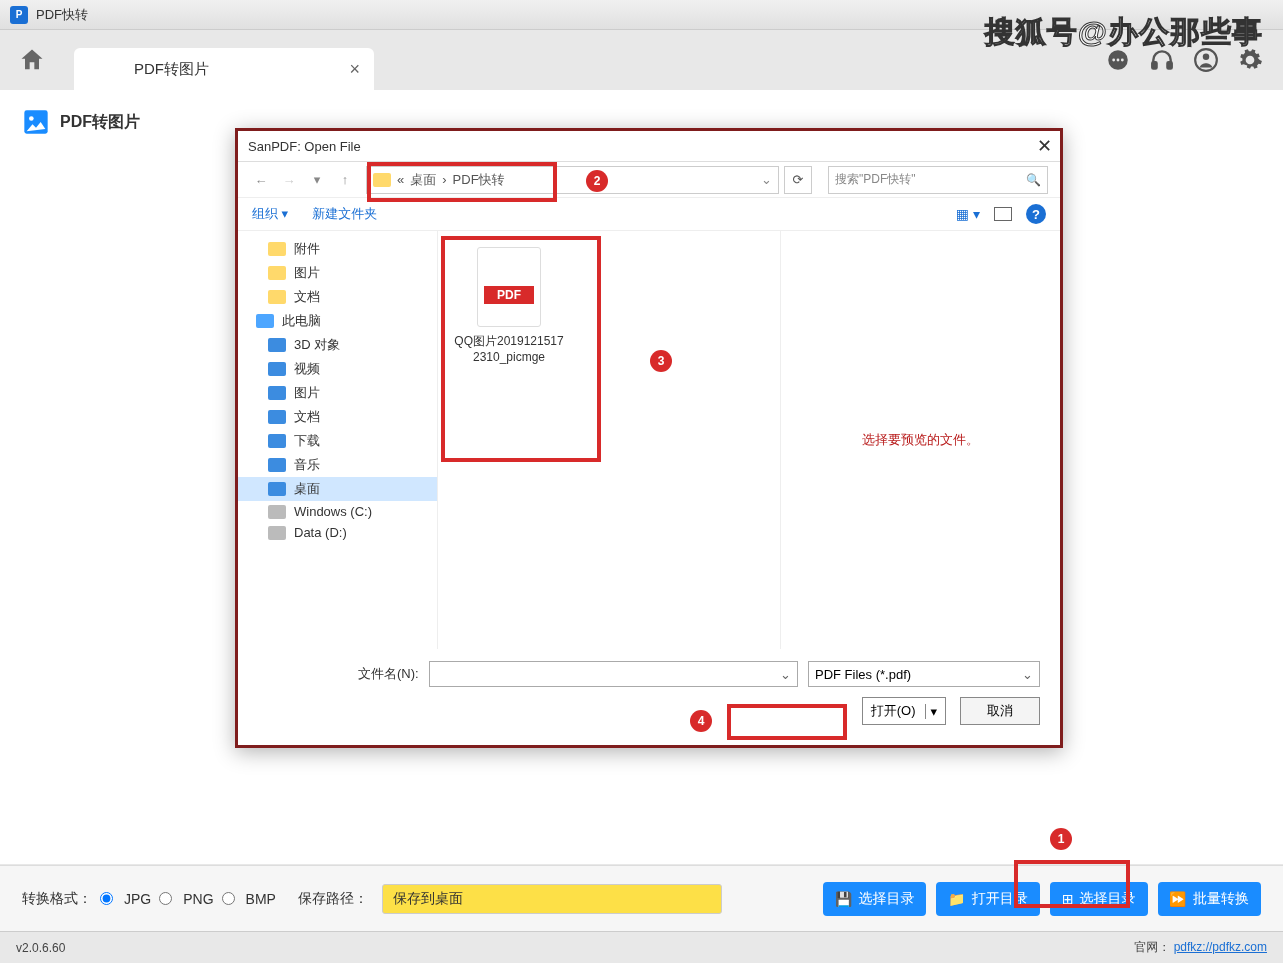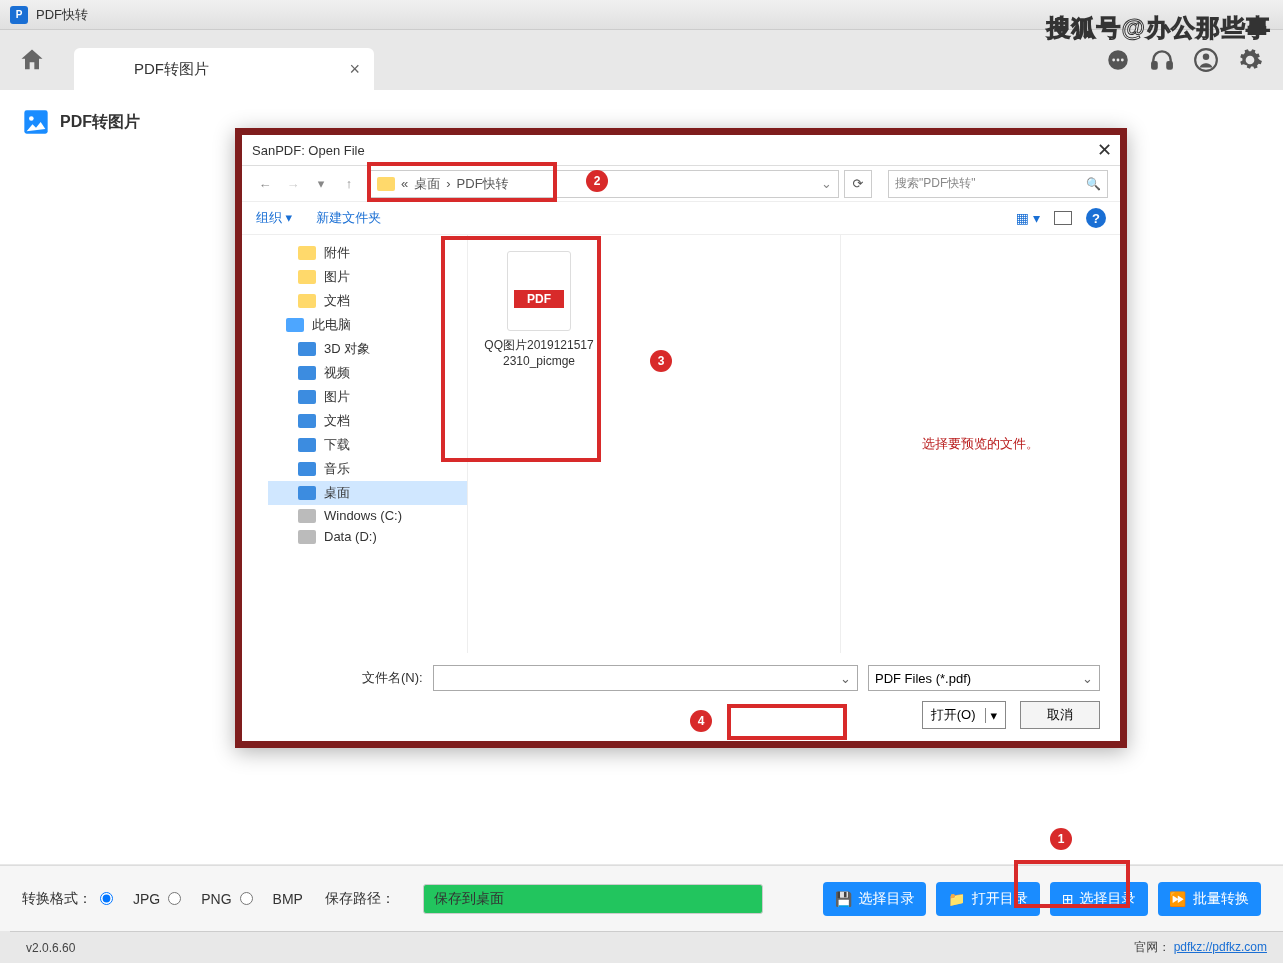--- a/index.html
+++ b/index.html
@@ -14,37 +14,37 @@
 .tab { position: absolute; left: 74px; top: 18px; height: 42px; background: #fff; border-radius: 6px 6px 0 0; display: flex; align-items: center; padding: 0 50px 0 60px; font-size: 15px; color: #333; min-width: 300px; }
 .tab .closex { position: absolute; right: 14px; font-size: 18px; color: #666; cursor: pointer; }
 .toolbar-right { position: absolute; right: 20px; display: flex; gap: 18px; align-items: center; }
 .toolbar-right .ticon { width: 26px; height: 26px; color: #555; }
 
 .content { background: #fff; height: 774px; position: relative; padding: 18px 22px; }
 .section-head { display: flex; align-items: center; gap: 10px; }
 .section-head .pimg { width: 28px; height: 28px; }
 .section-head .ptxt { font-size: 16px; font-weight: 600; color: #333; }
 
-.dialog { position: absolute; left: 235px; top: 128px; width: 892px; height: 620px; background: #fff; border: 7px solid #7f1d1d; box-shadow: 0 4px 20px rgba(0,0,0,.3); }
+.dialog { position: absolute; left: 235px; top: 128px; width: 828px; height: 620px; background: #fff; border: 3px solid #7f1d1d; box-shadow: 0 4px 20px rgba(0,0,0,.3); }
 .dlg-title { height: 30px; display: flex; align-items: center; padding: 0 10px; font-size: 13px; color: #333; }
 .dlg-title .dlg-close { position: absolute; right: 8px; top: 4px; font-size: 18px; color: #333; cursor: pointer; }
 .dlg-nav { height: 36px; border-top: 1px solid #ddd; display: flex; align-items: center; padding: 0 12px; gap: 6px; font-size: 13px; color: #555; }
 .dlg-nav .navbtn { width: 22px; text-align: center; color: #888; }
 .dlg-nav .path { border: 1px solid #ccc; height: 28px; display: flex; align-items: center; padding: 0 6px; gap: 6px; flex: 1; margin-left: 4px; }
 .dlg-nav .path .folder-ic { width: 18px; height: 14px; background: #ffd96b; border-radius: 2px; }
 .dlg-nav .refresh { width: 28px; height: 28px; border: 1px solid #ccc; display:flex; align-items:center; justify-content:center; margin-left: -1px; }
 .dlg-nav .search { width: 220px; height: 28px; border: 1px solid #ccc; margin-left: 10px; display: flex; align-items: center; padding: 0 6px; color: #888; font-size: 12px; }
 .dlg-nav .search .mag { margin-left: auto; }
 
 .dlg-tools { height: 34px; border-top: 1px solid #eee; border-bottom: 1px solid #eee; display: flex; align-items: center; padding: 0 14px; font-size: 13px; color: #1a6fd4; gap: 24px; }
 .dlg-tools .right { margin-left: auto; display: flex; gap: 14px; align-items: center; }
 .dlg-tools .viewic { width: 18px; height: 14px; border: 1px solid #666; }
 .dlg-tools .help { width: 20px; height: 20px; border-radius: 50%; background: #1a6fd4; color: #fff; display:flex; align-items:center; justify-content:center; font-size: 13px; font-weight: bold; }
 
-.dlg-body { display: flex; height: 418px; padding-left: 26px; }
+.dlg-body { display: flex; height: 418px; }
 .dlg-tree { width: 200px; border-right: 1px solid #eee; padding: 6px 0; overflow: hidden; }
 .tree-item { display: flex; align-items: center; gap: 8px; padding: 3px 10px 3px 30px; font-size: 13px; color: #333; }
 .tree-item.l0 { padding-left: 18px; }
 .tree-item.sel { background: #d0e7ff; }
 .tree-ic { width: 18px; height: 14px; background: #ffd96b; border-radius: 2px; flex-shrink: 0; }
 .tree-ic.pc { background: #4da6ff; }
 .tree-ic.mon { background: #3c8ce0; }
 .tree-ic.drv { background: #bbb; }
 .tree-ic.blue { background: #3c8ce0; }
 
@@ -63,32 +63,32 @@
 .btn-row { display: flex; justify-content: flex-end; gap: 14px; align-items: center; }
 .btn-open { border: 1px solid #888; height: 28px; padding: 0 8px; display: flex; align-items: center; gap: 6px; font-size: 13px; position: relative; }
 .btn-open .dd { border-left: 1px solid #888; padding-left: 4px; margin-left: 4px; }
 .btn-cancel { border: 1px solid #888; height: 28px; padding: 0 26px; font-size: 13px; background: #f4f4f4; }
 
 .red-box { position: absolute; border: 4px solid #d82a2a; pointer-events: none; }
 .badge { position: absolute; width: 22px; height: 22px; border-radius: 50%; background: #d82a2a; color: #fff; font-size: 12px; font-weight: bold; display: flex; align-items: center; justify-content: center; }
 
 .bottombar { position: absolute; bottom: 32px; left: 0; right: 0; height: 66px; background: #f6f6f6; border-top: 1px solid #ddd; display: flex; align-items: center; padding: 0 22px; font-size: 14px; color: #333; }
 .bottombar .fmt { display: flex; align-items: center; gap: 8px; }
-.bottombar .radio { display: inline-flex; align-items: center; gap: 20px; }
+.bottombar .radio { display: inline-flex; align-items: center; gap: 11px; }
 .bottombar .radio input { margin: 0; }
-.bottombar .pathbox { border: 1px solid #ccc; height: 30px; padding: 0 10px; display: flex; align-items: center; border-radius: 3px; background: #22c55e; width: 340px; margin-left: 20px; }
+.bottombar .pathbox { border: 1px solid #ccc; height: 30px; padding: 0 10px; display: flex; align-items: center; border-radius: 3px; background: #fde047; width: 340px; margin-left: 6px; }
 .bottombar .actions { margin-left: auto; display: flex; gap: 10px; }
 .btn-blue { background: #1a8cff; color: #fff; border: none; height: 34px; padding: 0 12px; border-radius: 4px; font-size: 14px; display: flex; align-items: center; gap: 6px; }
 .btn-blue .bi { font-size: 14px; }
 
-.statusbar { position: absolute; bottom: 0; left: 10px; right: 0; height: 32px; background: #e8e8e8; display: flex; align-items: center; padding: 0 16px; font-size: 12px; color: #444; border-top: 1px solid #ccc; }
+.statusbar { position: absolute; bottom: 0; left: 0; right: 0; height: 32px; background: #e8e8e8; display: flex; align-items: center; padding: 0 16px; font-size: 12px; color: #444; border-top: 1px solid #ccc; }
 .statusbar .link { color: #1a6fd4; text-decoration: underline; }
 .statusbar .rt { margin-left: auto; }
 
-.watermark { position: absolute; top: 12px; right: 12px; font-size: 24px; font-weight: bold; color: #fff; -webkit-text-stroke: 1px #333; letter-spacing: 1px; }
+.watermark { position: absolute; top: 12px; right: 20px; font-size: 30px; font-weight: bold; color: #fff; -webkit-text-stroke: 1px #333; letter-spacing: 1px; }
 </style>
 </head>
 <body>
 
 <div class="titlebar">
   <div class="logo">P</div>
   <div class="title">PDF快转</div>
 </div>
 
 <div class="toolbar">

